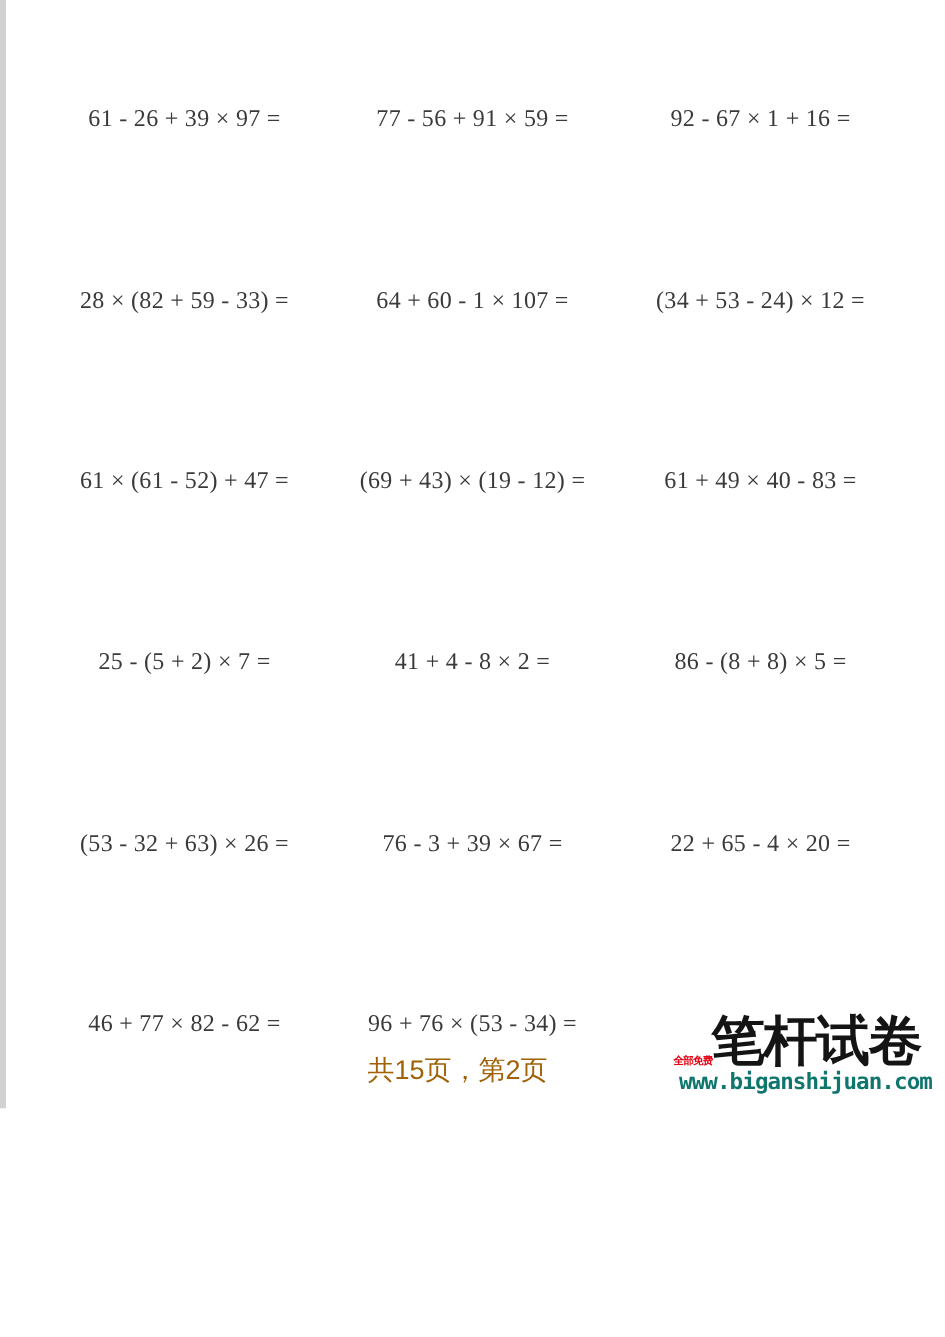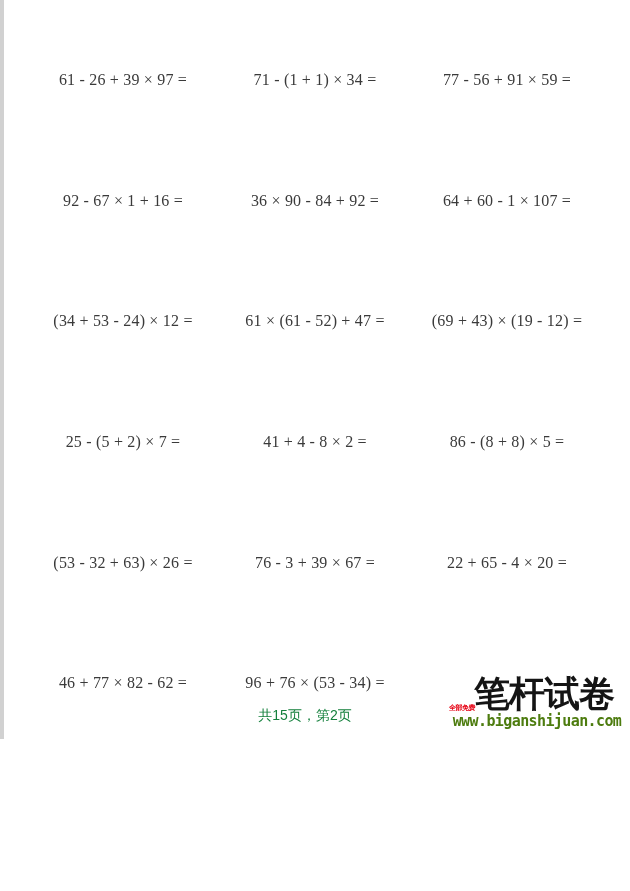--- a/index.html
+++ b/index.html
@@ -33,22 +33,22 @@
     color: #3a3a3a;
     white-space: nowrap;
     letter-spacing: 0.2px;
   }
   .footer {
     position: absolute;
     left: 0; bottom: 14px;
     width: 610px;
     text-align: center;
     font-family: "Liberation Sans", "DejaVu Sans", sans-serif;
-    font-size: 14px;
-    color: #15803d;
+    font-size: 18px;
+    color: #a16207;
     margin-top: 28px;
   }
   .watermark {
     position: absolute;
     right: 5px; bottom: 10px;
     width: 176px;
     text-align: center;
   }
   .brand-line {
     position: relative;
@@ -72,42 +72,42 @@
     font-weight: bold;
     color: #e60012;
     letter-spacing: -0.5px;
     white-space: nowrap;
   }
   .url {
     font-family: "DejaVu Sans Mono", "Liberation Mono", monospace;
     font-weight: bold;
     font-size: 15px;
     letter-spacing: -0.6px;
-    color: #4d7c0f;
+    color: #0f766e;
     line-height: 1.1;
     margin-top: 1px;
     white-space: nowrap;
   }
 </style>
 </head>
 <body>
 
 <div class="page">
   <div class="left-edge"></div>
 
   <div class="problems-grid">
     <div class="cell">61 - 26 + 39 × 97 =</div>
-    <div class="cell">71 - (1 + 1) × 34 =</div>
     <div class="cell">77 - 56 + 91 × 59 =</div>
     <div class="cell">92 - 67 × 1 + 16 =</div>
-    <div class="cell">36 × 90 - 84 + 92 =</div>
+    <div class="cell">28 × (82 + 59 - 33) =</div>
     <div class="cell">64 + 60 - 1 × 107 =</div>
     <div class="cell">(34 + 53 - 24) × 12 =</div>
     <div class="cell">61 × (61 - 52) + 47 =</div>
     <div class="cell">(69 + 43) × (19 - 12) =</div>
+    <div class="cell">61 + 49 × 40 - 83 =</div>
     <div class="cell">25 - (5 + 2) × 7 =</div>
     <div class="cell">41 + 4 - 8 × 2 =</div>
     <div class="cell">86 - (8 + 8) × 5 =</div>
     <div class="cell">(53 - 32 + 63) × 26 =</div>
     <div class="cell">76 - 3 + 39 × 67 =</div>
     <div class="cell">22 + 65 - 4 × 20 =</div>
     <div class="cell">46 + 77 × 82 - 62 =</div>
     <div class="cell">96 + 76 × (53 - 34) =</div>
   </div>
 

